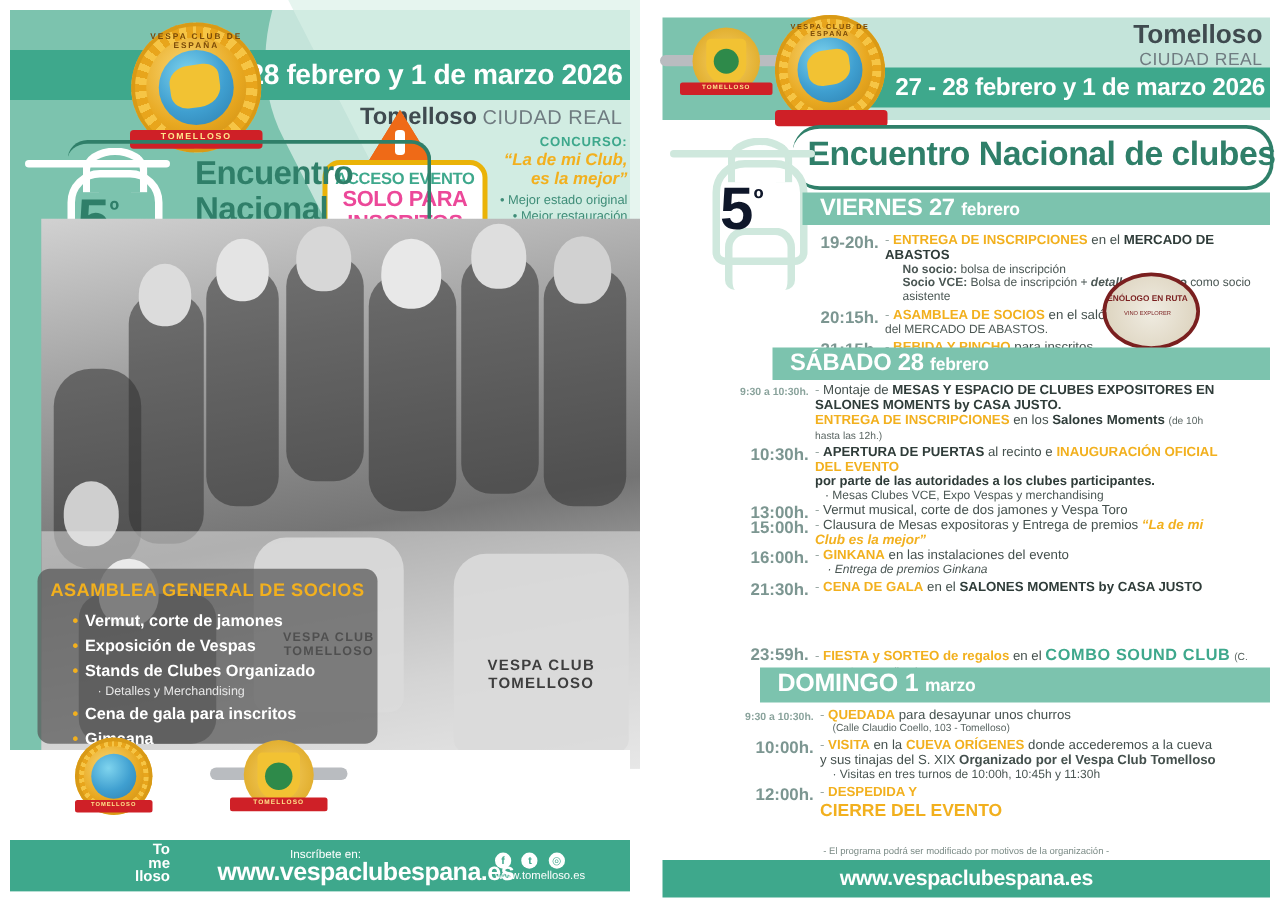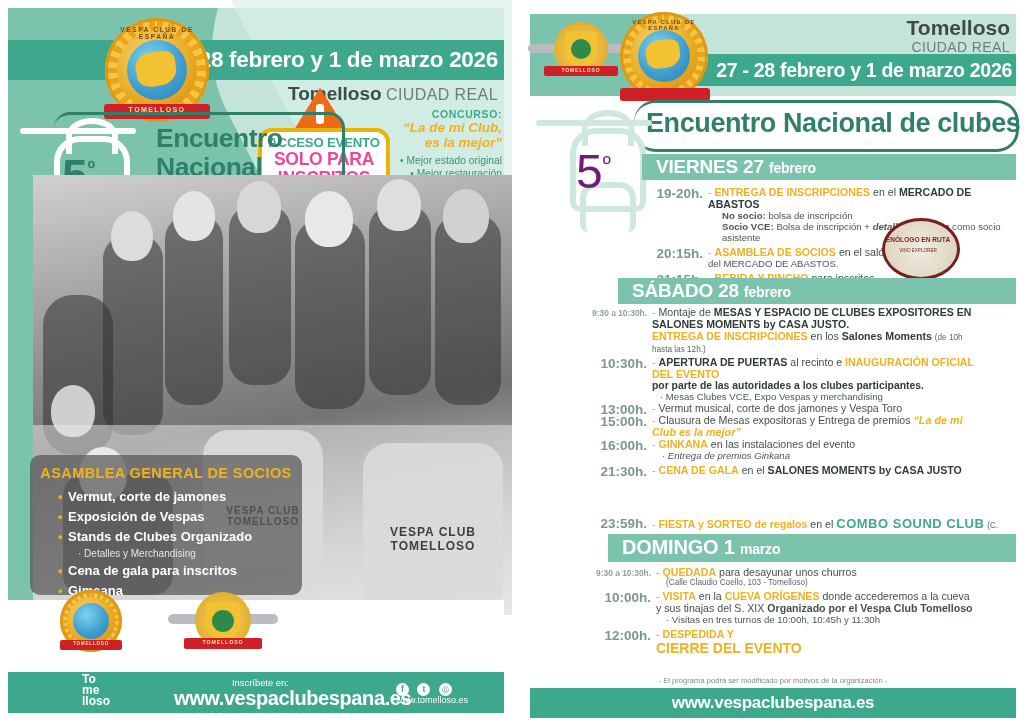--- a/index.html
+++ b/index.html
@@ -88,21 +88,21 @@
   .asamblea li:before{content:"\2022";color:#f2b01e;position:absolute;left:-10px;}
   .asamblea li small{display:block;font-size:10px;font-weight:normal;color:#e6e6e6;
                      padding-left:10px;line-height:14px;}
 
   .lfootwhite{position:absolute;left:8px;top:600px;width:496px;height:72px;background:#fff;}
 
   .lfootbar{position:absolute;left:8px;top:672px;width:496px;height:41px;background:#3ea88c;}
   .inscribete{position:absolute;left:232px;top:677px;color:#fff;font-size:9.4px;}
   .lweb{position:absolute;left:174px;top:687px;color:#fff;font-size:20px;font-weight:bold;letter-spacing:-.4px;}
   .tomlogo{position:absolute;left:82px;top:674px;width:54px;height:40px;color:#fff;
-           font-size:12px;font-weight:bold;line-height:11px;text-align:left;}
+           font-size:12px;font-weight:bold;line-height:11px;text-align:right;}
   .tomlogo i{font-style:normal;display:block;}
   .tomlogo small{display:block;font-size:4px;letter-spacing:.6px;margin-top:3px;font-weight:normal;}
   .socials{position:absolute;left:396px;top:678px;}
   .soc{display:inline-block;width:13px;height:13px;border-radius:50%;background:#fff;
        color:#3ea88c;font-size:8.5px;line-height:13px;text-align:center;margin-right:4px;font-weight:bold;}
   .lweb2{position:absolute;left:396px;top:695px;color:#fff;font-size:9px;}
 
   
   .right{position:absolute;left:512px;top:0;width:512px;height:721px;background:#fff;overflow:hidden;}
   .rtealtop{position:absolute;left:18px;top:14px;width:486px;height:82px;background:#7cc3ae;}
@@ -116,21 +116,21 @@
             letter-spacing:-.3px;white-space:nowrap;}
 
   .rtitlebox{position:absolute;left:122px;top:100px;width:382px;height:46px;
              border:3px solid #2f7f69;border-radius:22px;border-left:none;}
   .rtitle{position:absolute;left:134px;top:108px;color:#2f7f69;font-size:27px;font-weight:bold;letter-spacing:-.4px;}
   .r5block{position:absolute;left:36px;top:104px;width:110px;height:116px;}
   .r5block .scoot .body{border-color:#cfe8dd;}
   .r5block .scoot .head{border-color:#cfe8dd;}
   .r5block .scoot .bar{background:#cfe8dd;}
   .r5block .scoot .seat{border-color:#cfe8dd;}
-  .rnum5{position:absolute;left:28px;top:28px;color:#701a75;font-size:48px;font-weight:normal;line-height:64px;}
+  .rnum5{position:absolute;left:28px;top:28px;color:#0f172a;font-size:48px;font-weight:bold;line-height:54px;}
   .rnum5 sup{font-size:22px;}
 
   .daybar{position:absolute;background:#7cc3ae;height:26px;}
   .daybar .dtxt{position:absolute;left:14px;top:2px;color:#fff;font-size:19px;font-weight:bold;letter-spacing:-.2px;}
   .daybar .dtxt em{font-style:normal;font-size:14px;font-weight:bold;}
 
   .sched{position:absolute;font-size:10.6px;color:#44504d;}
   .row{position:relative;margin-bottom:0;}
   .tm{position:absolute;right:100%;width:74px;text-align:right;padding-right:5px;
       color:#8aa39c;font-weight:bold;white-space:nowrap;}

